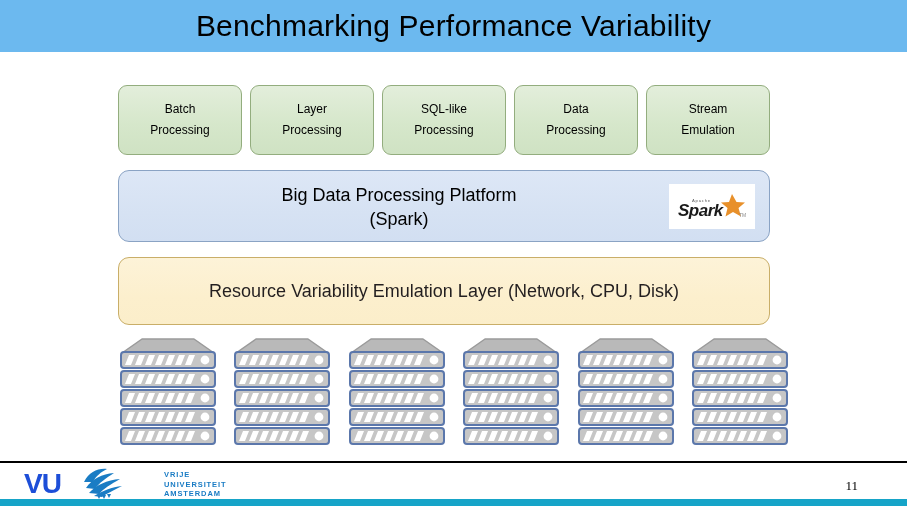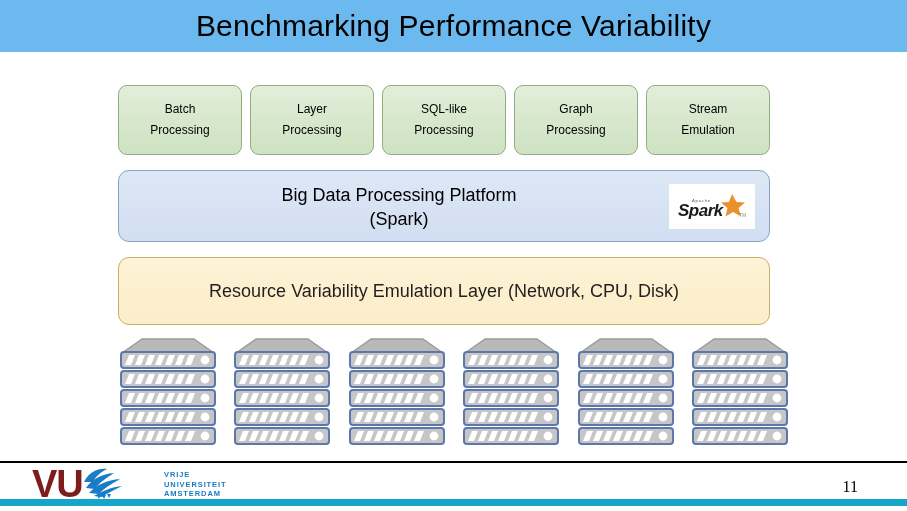--- a/index.html
+++ b/index.html
@@ -168,26 +168,26 @@
   }
   #vu-logo {
     position: absolute;
     left: 20px;
     top: 466px;
     width: 200px;
     height: 36px;
   }
   #vu-mark {
     position: absolute;
-    left: 12px;
+    left: 4px;
     top: 0;
-    font-size: 38px;
+    font-size: 28px;
     line-height: 36px;
     font-weight: bold;
-    color: #7f1d1d;
+    color: #1d4ed8;
     letter-spacing: -1px;
   }
   #vu-bird {
     position: absolute;
     left: 62px;
     top: 2px;
     width: 42px;
     height: 32px;
   }
   #vu-words {
@@ -199,21 +199,21 @@
     color: #1a7cc4;
     font-weight: bold;
     letter-spacing: 0.9px;
   }
   #vu-words div { display: block; margin-left: 36px; }
   #page-number {
     position: absolute;
     right: 49px;
     top: 478px;
     font-family: "Liberation Serif", serif;
-    font-size: 16px;
+    font-size: 13px;
     color: #000000;
   }
 </style>
 </head>
 <body>
 
 <div id="slide">
 
   <div id="title-band">
     <div id="title-text">Benchmarking Performance Variability</div>
@@ -230,21 +230,21 @@
       <span class="ln">Layer</span>
       <span class="ln">Processing</span>
     </div>
 
     <div class="green-box">
       <span class="ln">SQL-like</span>
       <span class="ln">Processing</span>
     </div>
 
     <div class="green-box">
-      <span class="ln">Graph</span>
+      <span class="ln">Data</span>
       <span class="ln">Processing</span>
     </div>
 
     <div class="green-box">
       <span class="ln">Stream</span>
       <span class="ln">Emulation</span>
     </div>
 
   </div>
 

